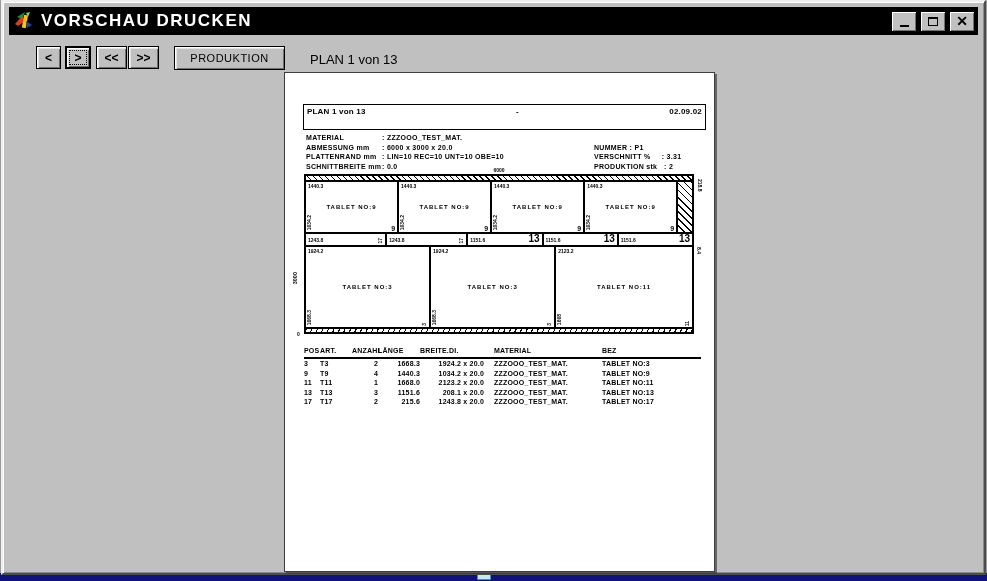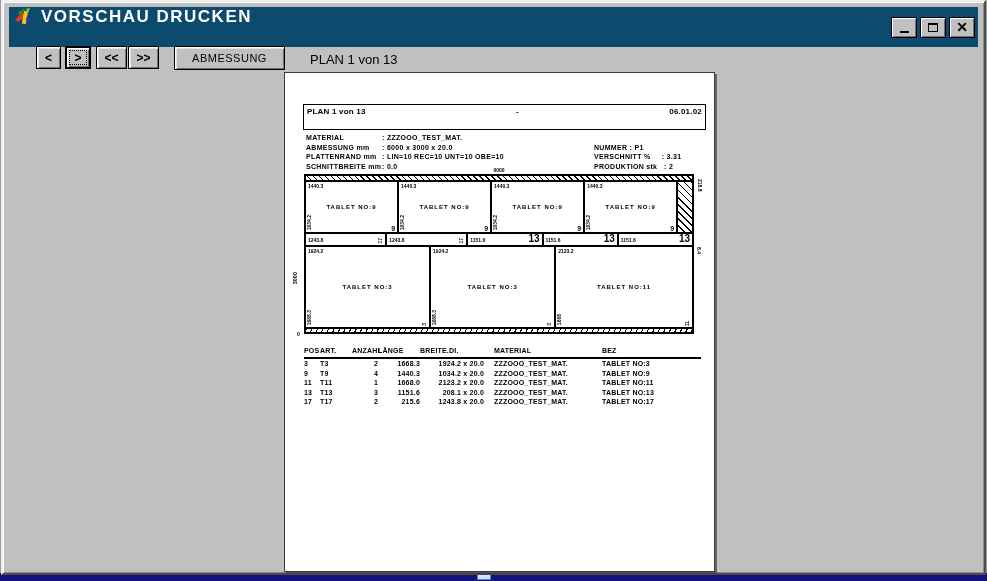--- a/index.html
+++ b/index.html
@@ -8,22 +8,22 @@
 
   
   .desktop-strip { position:absolute; left:0; right:0; bottom:0; height:8px; background:#12127c; }
   .desktop-strip .sq { position:absolute; left:477px; bottom:1px; width:14px; height:6px; background:#c2eaf8; border:1px solid #4d86bb; }
 
   
   .window { position:absolute; left:1px; top:0; right:1px; bottom:6px; background:#c0c0c0;
             border:2px solid; border-color:#efefef #4d4d4d #4d4d4d #efefef;
             box-shadow: inset 1px 1px 0 #fff, inset -1px -1px 0 #8a8a8a; }
 
-  .titlebar { position:absolute; left:6px; right:6px; top:5px; height:40px; background:#0c4a6e;
-              display:flex; padding:0 3px; }
+  .titlebar { position:absolute; left:6px; right:6px; top:5px; height:28px; background:#000000;
+              display:flex; align-items:center; padding:0 3px; }
   .title-icon { width:20px; height:20px; margin-left:2px; flex:0 0 auto; }
   .title-text { color:#fff; font-weight:bold; font-size:17px; letter-spacing:1.5px; margin-left:7px; white-space:nowrap; }
   .win-controls { margin-left:auto; display:flex; gap:3px; align-items:center; }
   .win-btn { width:26px; height:21px; background:#c0c0c0; border:1px solid #000;
              box-shadow: inset 1px 1px 0 #fff, inset -1px -1px 0 #707070;
              display:flex; align-items:center; justify-content:center; position:relative; }
   .glyph-min { width:9px; height:2px; background:#000; margin-top:10px; }
   .glyph-max { width:10px; height:9px; border:1px solid #000; border-top:2px solid #000; }
   .glyph-close { font-size:14px; font-weight:bold; line-height:1; color:#000; }
 
@@ -126,30 +126,30 @@
       <span class="win-btn">
           <span class="glyph-close">✕</span>
         </span>
     </span>
   </div>
 
   <div class="btn btn-prev">&lt;</div>
   <div class="btn btn-next">&gt;</div>
   <div class="btn btn-first">&lt;&lt;</div>
   <div class="btn btn-last">&gt;&gt;</div>
-  <div class="btn btn-cancel">ABMESSUNG</div>
+  <div class="btn btn-cancel">PRODUKTION</div>
   <div class="page-indicator">PLAN 1 von 13</div>
 
   <div class="page">
 
     <div class="doc-header">
       <div class="line">
         <span>PLAN 1 von 13</span>
         <span>-</span>
-        <span>06.01.02</span>
+        <span>02.09.02</span>
       </div>
     </div>
 
     <div class="info">
       <div>
           <div class="info-row"><span class="lbl">MATERIAL</span><span class="val">: ZZZOOO_TEST_MAT.</span></div>
           <div class="info-row"><span class="lbl">ABMESSUNG mm</span><span class="val">: 6000 x 3000 x 20.0</span></div>
           <div class="info-row"><span class="lbl">PLATTENRAND mm</span><span class="val">: LIN=10 REC=10 UNT=10 OBE=10</span></div>
           <div class="info-row"><span class="lbl">SCHNITTBREITE mm</span><span class="val">: 0.0</span></div>
         </div>

